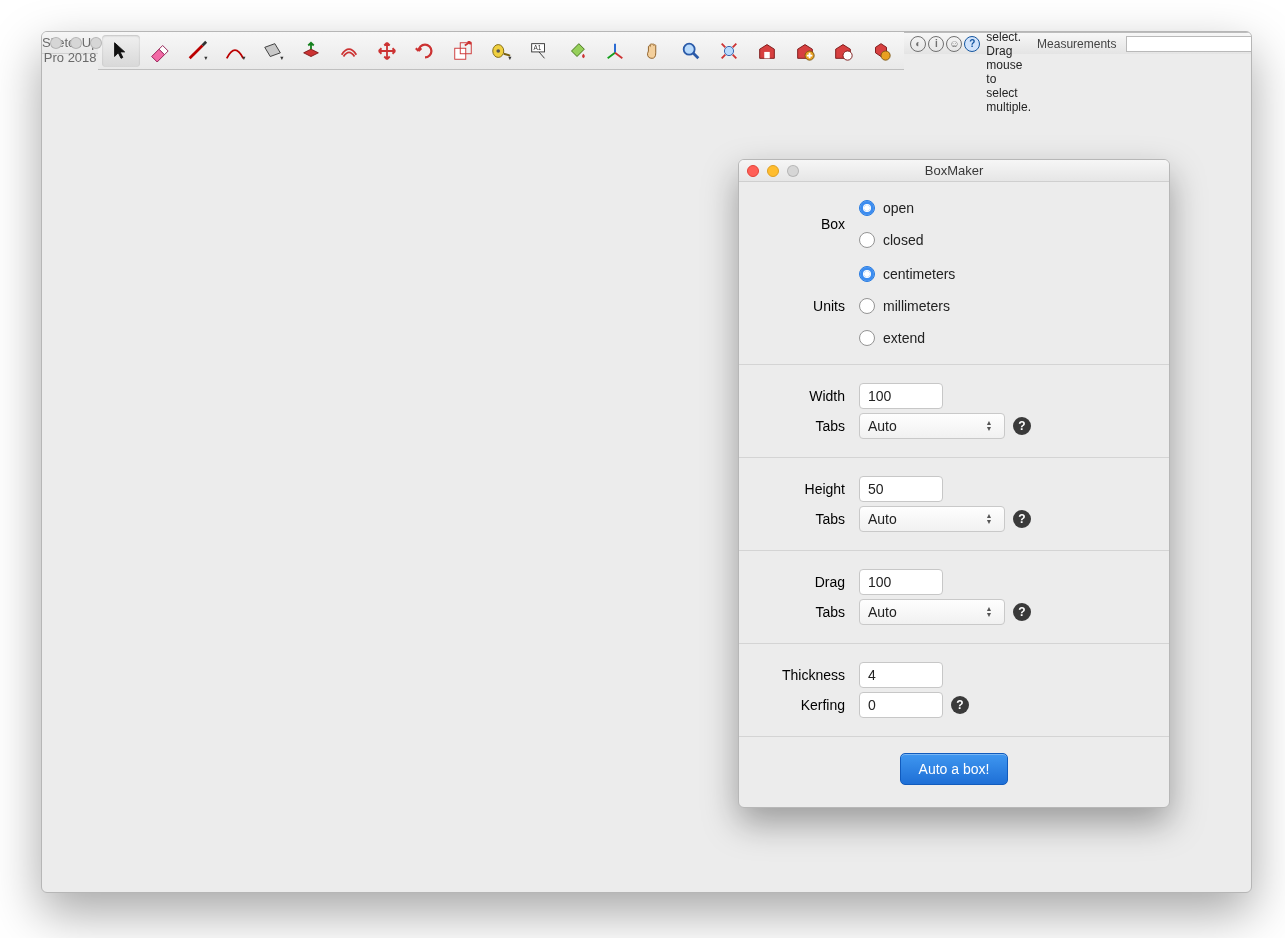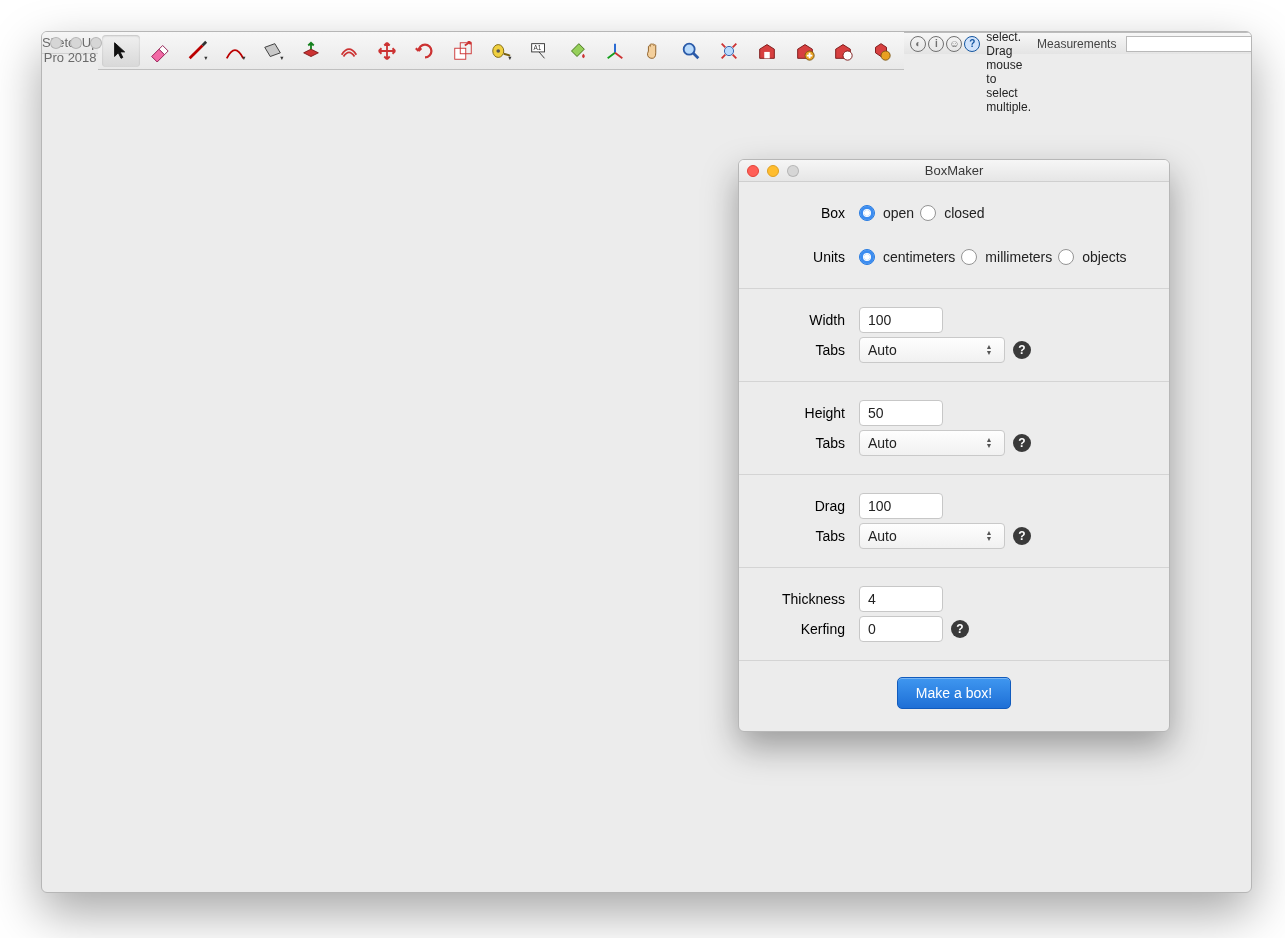--- a/index.html
+++ b/index.html
@@ -78,21 +78,21 @@
     border-bottom:1px solid #cfcfcf; display:flex; align-items:center; position:relative;
   }
   .dlg-title .traffic{ left:8px;}
   .dlg-title .title{ color:#393939; font-size:13px; }
   .dlg-body{ padding:0; }
   .section{ border-bottom:1px solid #d4d4d4; padding:14px 22px; }
   .section:last-of-type{ border-bottom:none;}
   .row{ display:flex; align-items:center; margin:4px 0; min-height:26px; }
   .row .lbl{ width:98px; text-align:right; padding-right:14px; color:#000000; font-size:14px;}
   .row .ctrl{ flex:1; display:flex; align-items:center; gap:8px;}
-  .radio-wrap{ display:flex; flex-direction:row; gap:6px;text-align:center;}
+  .radio-wrap{ display:flex; flex-direction:column; gap:16px;text-align:center;}
   .radio-item{ display:flex; align-items:center; gap:8px; font-size:14px; color:#222;}
   .radio{ width:16px; height:16px; border-radius:50%; border:1px solid #949494; background:#fff; display:flex; align-items:center; justify-content:center;}
   .radio.checked{ border-color:#2a7de1; background:#3b8cf0; box-shadow: inset 0 0 0 3px #3b8cf0, inset 0 0 0 4px #fff; }
   .radio.checked::after{ content:""; width:6px; height:6px; border-radius:50%; background:#fff;}
   .txtinput{ width:84px; height:26px; border:1px solid #c7c7c7; border-radius:4px; background:#fff; padding:0 8px; font-size:14px; color:#222;}
   .select{
     width:146px; height:26px; border:1px solid #c9c9c9; border-radius:4px;
     background:linear-gradient(#fefefe,#f1f1f1); padding:0 8px; font-size:14px; color:#222;
     display:flex; align-items:center; justify-content:space-between; position:relative;text-align:right;
   }
@@ -350,21 +350,21 @@
             <div class="radio-item">
               <div class="radio checked"></div>
               <span>centimeters</span>
             </div>
             <div class="radio-item">
               <div class="radio"></div>
               <span>millimeters</span>
             </div>
             <div class="radio-item">
               <div class="radio"></div>
-              <span>objects</span>
+              <span>extend</span>
             </div>
           </div>
         </div>
       </div>
     </div>
 
     <div class="section">
       <div class="row">
         <div class="lbl">Width</div>
         <div class="ctrl">
@@ -431,17 +431,17 @@
       <div class="row">
         <div class="lbl">Kerfing</div>
         <div class="ctrl">
           <input class="txtinput" value="0" style="">
           <div class="help">?</div>
         </div>
       </div>
     </div>
 
     <div class="section" style="text-align:center; padding:12px;">
-      <button class="makebtn">Make a box!</button>
+      <button class="makebtn">Auto a box!</button>
     </div>
 
   </div>
 </div>
 
 </body></html>

